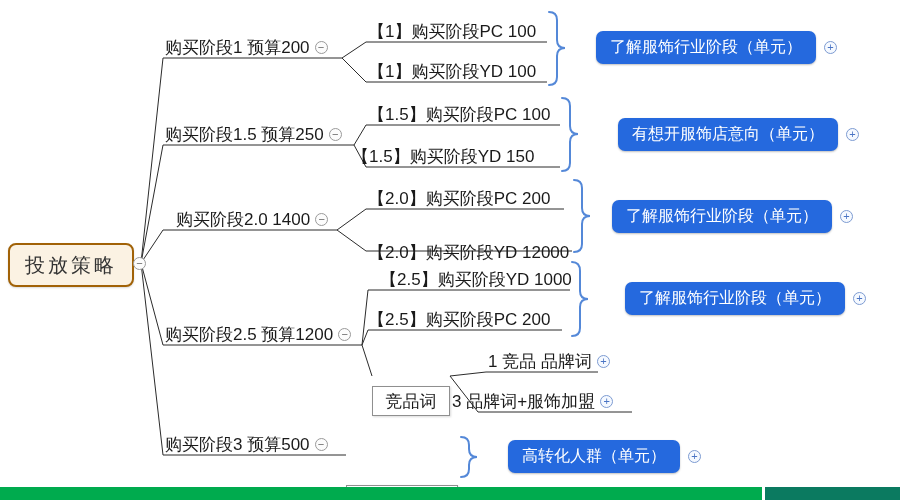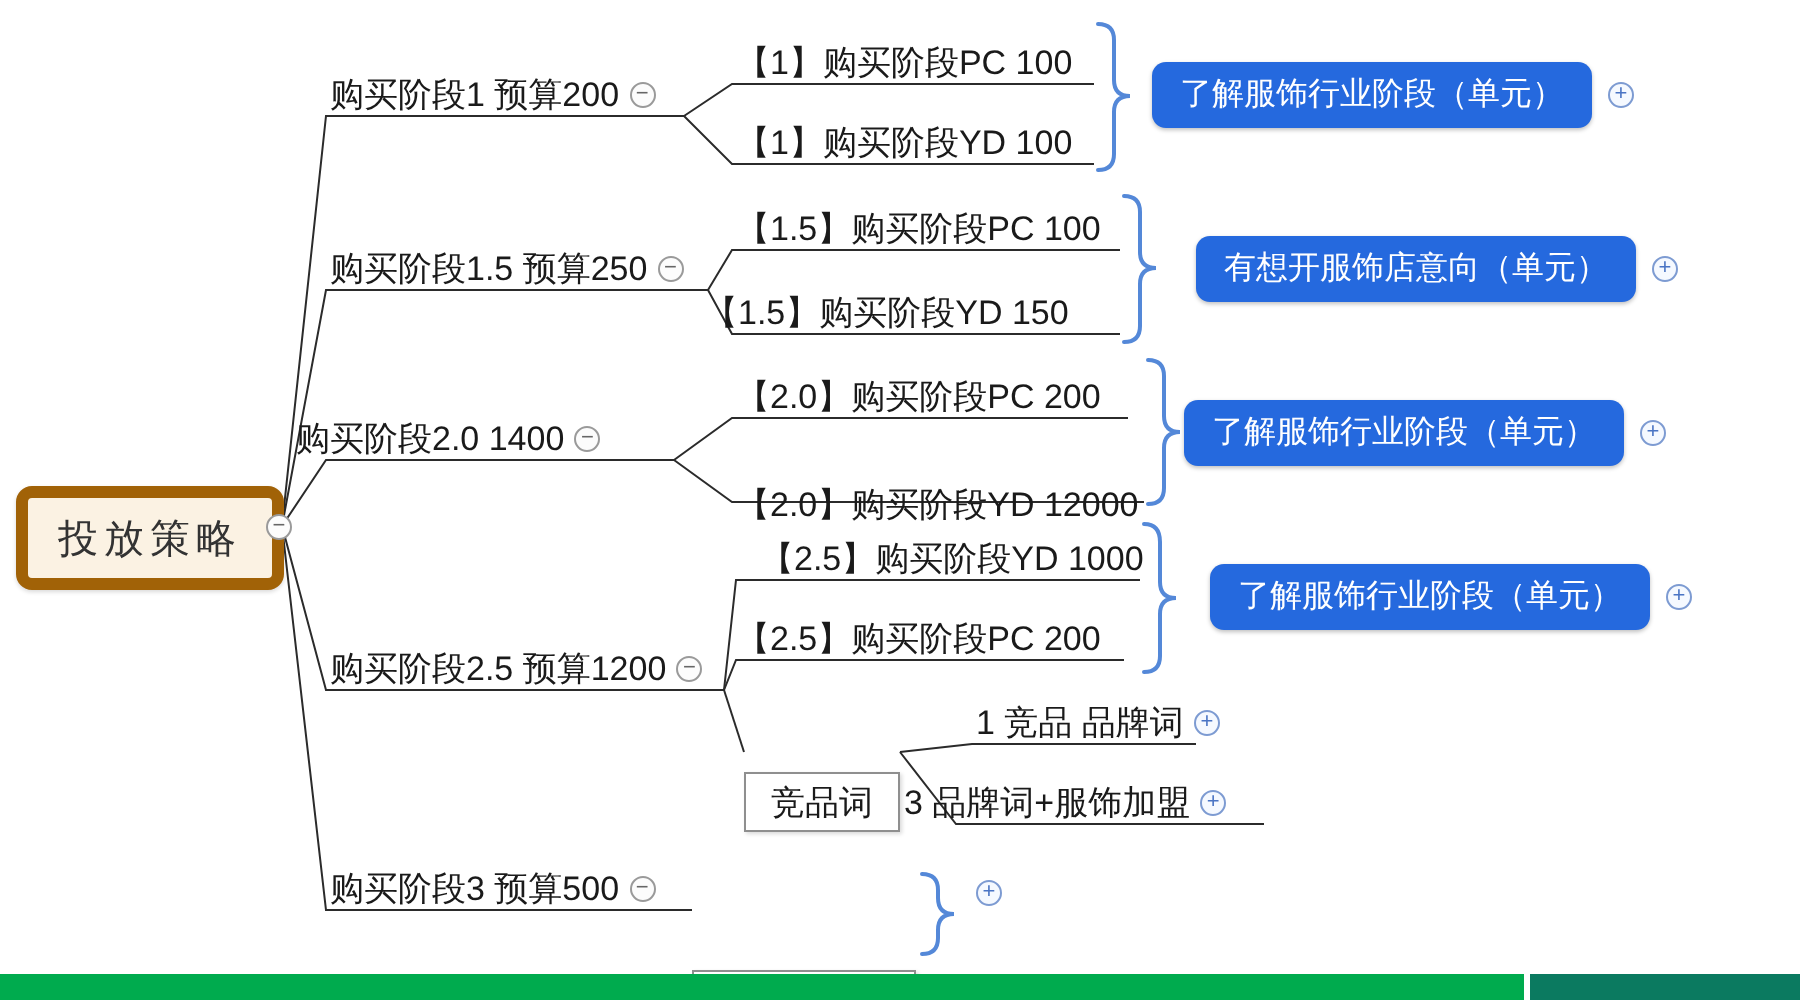--- a/index.html
+++ b/index.html
@@ -8,28 +8,28 @@
   svg.lines{position:absolute;left:0;top:0;width:900px;height:500px;}
   .link{stroke:#2b2b2b;stroke-width:1;fill:none;}
   .brace{stroke:var(--brace-blue,#5488d8);stroke-width:2;fill:none;stroke-linecap:round;}
   .node{position:absolute;display:flex;align-items:center;gap:5px;height:21px;
         font-size:17px;color:#1a1a1a;white-space:nowrap;}
   .mini{width:13px;height:13px;border-radius:50%;border:1px solid #9a9a9a;background:#fcfcfc;
         color:#666;font-size:11px;line-height:11px;text-align:center;flex:0 0 auto;
         box-sizing:border-box;display:inline-block;}
   .mini.plus{border-color:#7d9bd2;color:#4a74c4;background:#f5f9ff;}
   .root{position:absolute;left:8px;top:243px;width:122px;height:40px;background:#fbf2e3;
-        border:6px solid #a16207;border-radius:8px;display:flex;align-items:center;
+        border:2px solid #a16207;border-radius:8px;display:flex;align-items:center;
         justify-content:center;font-size:20px;letter-spacing:3px;color:#333;
         box-shadow:0 1px 2px rgba(0,0,0,.15);}
   .rootmini{position:absolute;left:133px;top:257px;}
   .unitrow{position:absolute;display:flex;align-items:center;gap:8px;}
   .unit{height:33px;display:flex;align-items:center;padding:0 14px;
         background:var(--unit-blue,#2569de);color:#fff;font-size:16px;border-radius:7px;
-        white-space:nowrap;box-shadow:0 1px 2px rgba(0,0,0,.25);}
+        white-space:nowrap;box-shadow:0 1px 2px rgba(0,0,0,.25);margin-left:20px;}
   .boxnode{position:absolute;display:flex;align-items:center;justify-content:center;
         background:#fff;border:1px solid #8f8f8f;font-size:17px;color:#1a1a1a;
         white-space:nowrap;box-shadow:1px 1px 2px rgba(0,0,0,.15);margin-top:24px;}
   .bar{position:absolute;bottom:0;height:13px;}
   .bar.green{left:0;width:762px;background:var(--bar-green,#00ab4e);}
   .bar.teal{left:765px;width:135px;background:var(--bar-teal,#0b7a60);}
 </style>
 </head>
 <body>
 
@@ -71,21 +71,21 @@
   <span class="mini rootmini">−</span>
 
   <div class="node" style="left:165px;top:37px">
     <span>购买阶段1 预算200</span>
     <span class="mini">−</span>
   </div>
   <div class="node" style="left:165px;top:124px">
     <span>购买阶段1.5 预算250</span>
     <span class="mini">−</span>
   </div>
-  <div class="node" style="left:148px;top:209px">
+  <div class="node" style="left:176px;top:209px">
     <span>购买阶段2.0 1400</span>
     <span class="mini">−</span>
   </div>
   <div class="node" style="left:165px;top:324px">
     <span>购买阶段2.5 预算1200</span>
     <span class="mini">−</span>
   </div>
   <div class="node" style="left:165px;top:434px">
     <span>购买阶段3 预算500</span>
     <span class="mini">−</span>
@@ -123,18 +123,19 @@
   </div>
   <div class="unitrow" style="left:592px;top:200px">
     <div class="unit">了解服饰行业阶段（单元）</div>
     <span class="mini plus">+</span>
   </div>
   <div class="unitrow" style="left:605px;top:282px">
     <div class="unit">了解服饰行业阶段（单元）</div>
     <span class="mini plus">+</span>
   </div>
   <div class="unitrow" style="left:488px;top:440px">
+    <div class="unit">高转化人群（单元）</div>
     <span class="mini plus">+</span>
   </div>
 
   <div class="bar green"></div>
   <div class="bar teal"></div>
 </div>
 
 </body></html>

